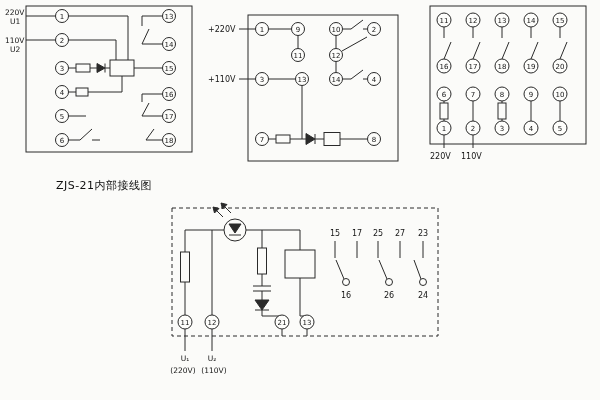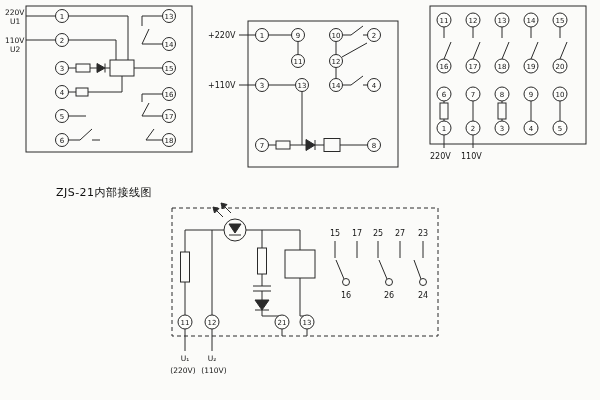--- a/index.html
+++ b/index.html
@@ -11,21 +11,21 @@
   .panel{position:absolute}
   svg line,svg rect,svg circle,svg polygon,svg polyline{stroke:#2a2a2a;stroke-width:1;fill:none}
   svg .dash{stroke-dasharray:4 3}
   svg .fill{fill:#2a2a2a;stroke:#2a2a2a}
   svg circle.term{fill:#fdfdfb}
   svg circle.dot{fill:#fdfdfb}
   svg text{stroke:none;fill:#141414;font-size:7px}
   svg text.lbl{font-size:7.5px}
   svg text.big{font-size:8px}
   svg text.num{text-anchor:middle}
-  .caption{text-align:center;font-size:11px;color:#111;margin-top:17px;letter-spacing:.5px;white-space:nowrap}
+  .caption{text-align:center;font-size:11px;color:#111;margin-top:10px;letter-spacing:.5px;white-space:nowrap}
 </style>
 </head>
 <body>
 
 <section class="panel" style="left:4px;top:2px;width:200px">
   <svg width="200" height="162" viewBox="0 0 200 162">
     <rect class="box" x="22" y="4" width="166" height="146"></rect>
     <text class="lbl" x="1" y="13">220V</text>
     <text class="lbl" x="6" y="22">U1</text>
     <text class="lbl" x="1" y="41">110V</text>
@@ -111,21 +111,21 @@
         <text class="num" x="165" y="116.5">17</text>
       </g>
     <g>
         <circle class="term" cx="165" cy="138" r="6.5"></circle>
         <text class="num" x="165" y="140.5">18</text>
       </g>
   </svg>
   <div class="caption">ZJS-21内部接线图</div>
 </section>
 
-<section class="panel" style="left:206px;top:17px;width:200px">
+<section class="panel" style="left:206px;top:11px;width:200px">
   <svg width="200" height="162" viewBox="0 0 200 162">
     <rect class="box" x="42" y="4" width="150" height="146"></rect>
     <text class="big" x="2" y="21">+220V</text>
     <text class="big" x="2" y="71">+110V</text>
 
     <g>
       <line x1="33" y1="18" x2="49.5" y2="18"></line>
       <line x1="33" y1="68" x2="49.5" y2="68"></line>
       <line x1="62.5" y1="18" x2="85.5" y2="18"></line>
       <line x1="136.5" y1="18" x2="145" y2="18"></line>

